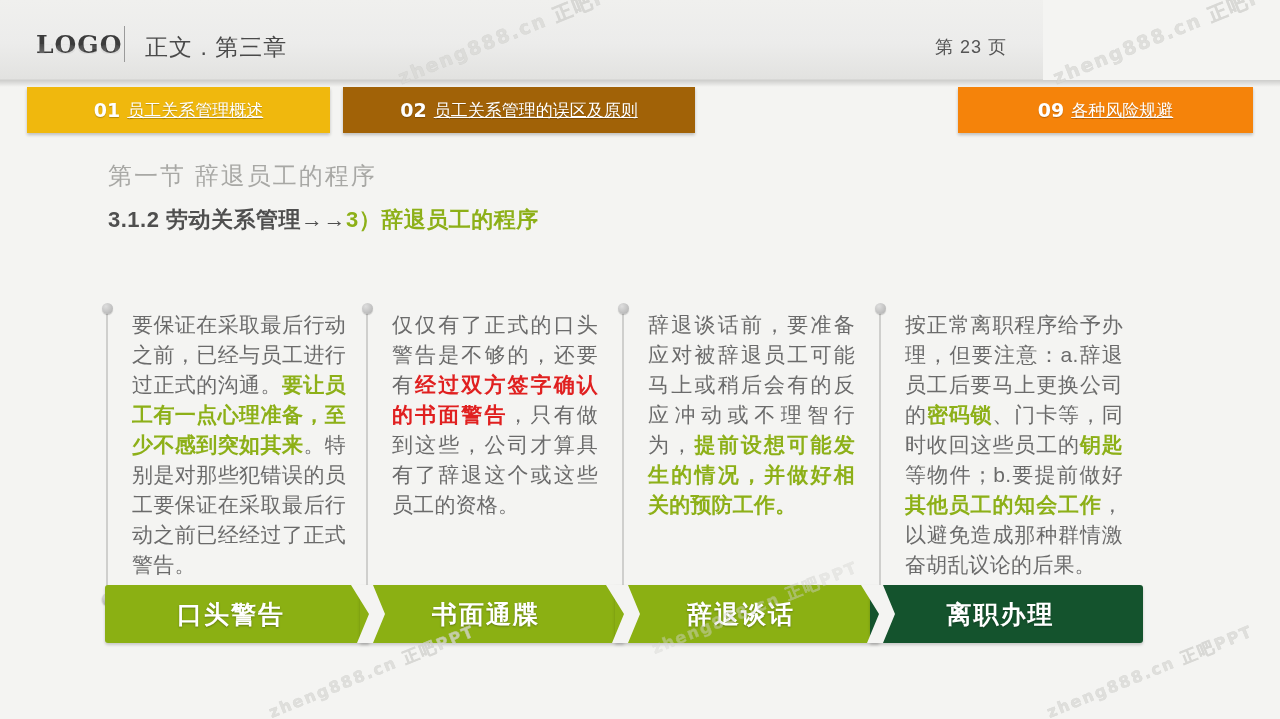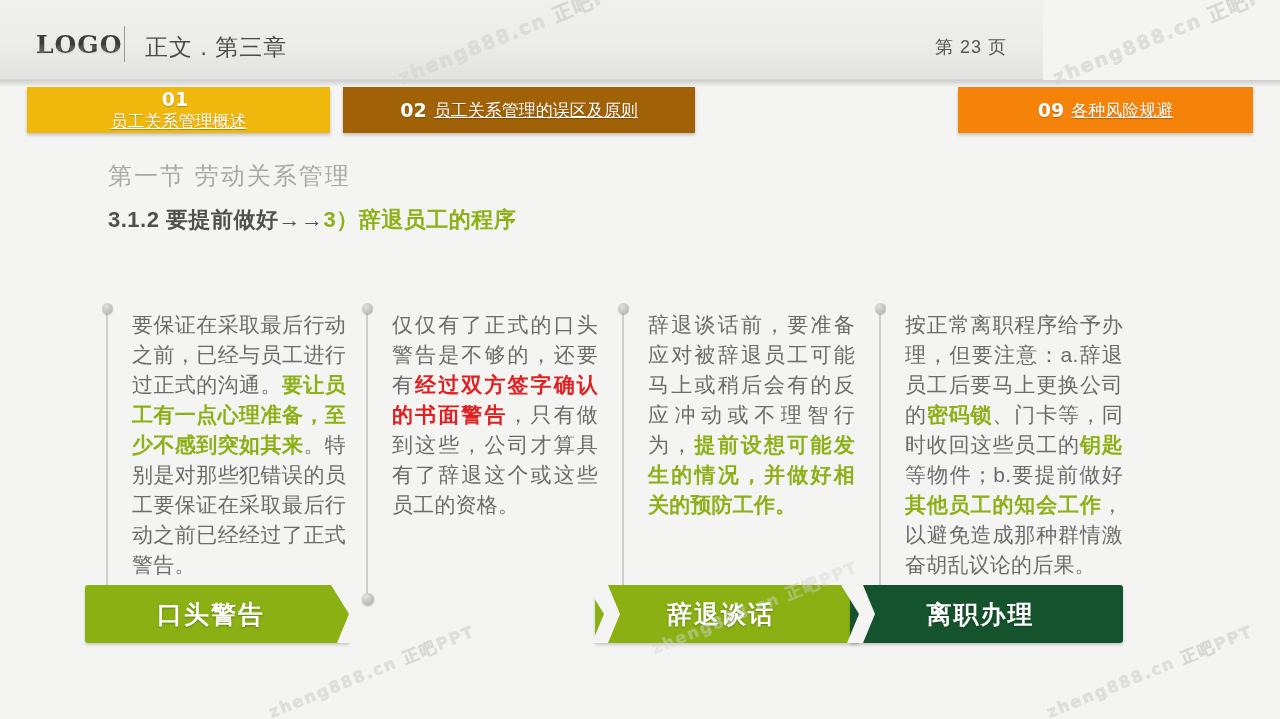--- a/index.html
+++ b/index.html
@@ -124,21 +124,21 @@
     font-size: 21px;
     line-height: 30px;
     color: #6b6b6b;
     text-align: justify;
     letter-spacing: 0.2px;
   }
   .col-text .hl-green { color: #8db018; font-weight: bold; }
   .col-text .hl-red   { color: #e02020; font-weight: bold; }
 
   
-  #chevron-bar { position: absolute; left: 85px; top: 585px; width: 872px; height: 58px; }
+  #chevron-bar { position: absolute; left: 105px; top: 585px; width: 872px; height: 58px; }
   .chev-seg {
     position: absolute; top: 0; height: 58px;
     background: #8bb013;
     display: flex; align-items: center; justify-content: center;
     box-shadow: 0 2px 3px rgba(0,0,0,0.18);
   }
   .chev-seg .cl {
     color: #ffffff; font-size: 25px; font-weight: bold;
     letter-spacing: 2px;
     text-shadow: 0 1px 2px rgba(0,0,0,0.3);
@@ -172,37 +172,37 @@
   <div id="header">
     <div id="logo">LOGO</div>
     <div id="logo-reflection">LOGO</div>
     <div id="header-divider"></div>
     <div id="header-title">正文 . 第三章</div>
     <div id="page-number">第 23 页</div>
   </div>
   <div id="header-shadow"></div>
 
   <div id="navbar">
-      <div class="nav-tab" style="left: 27px; width: 303px; background: rgb(240, 184, 13); flex-direction: column;">
+      <div class="nav-tab" style="left: 27px; width: 303px; background: rgb(240, 184, 13);">
         <span class="num">01</span>
         <span class="lbl">员工关系管理概述</span>
       </div>
       <div class="nav-tab" style="left: 343px; width: 352px; background: #a16207;">
         <span class="num">02</span>
         <span class="lbl">员工关系管理的误区及原则</span>
       </div>
       <div class="nav-tab" style="left: 958px; width: 295px; background: rgb(245, 131, 10);">
         <span class="num">09</span>
         <span class="lbl">各种风险规避</span>
       </div>
     </div>
 
-  <div id="section-label">第一节  劳动关系管理</div>
+  <div id="section-label">第一节  辞退员工的程序</div>
   <div id="sub-title">
-    <span>3.1.2 要提前做好→→</span><span class="accent">3）辞退员工的程序</span>
+    <span>3.1.2 劳动关系管理→→</span><span class="accent">3）辞退员工的程序</span>
   </div>
 
   <div id="columns-host">
       <div class="column" style="left: 106px; width: 240px;">
         <div class="col-line" style="height: 293px;"></div>
         <div class="col-dot-top"></div>
         <div class="col-dot-bottom" style="top: 293px;"></div>
         <div class="col-text" style="width: 214px;"><span>要保证在采取最后行动之前，已经与员工进行过正式的沟通。</span><span class="hl-green">要让员工有一点心理准备，至少不感到突如其来</span><span>。特别是对那些犯错误的员工要保证在采取最后行动之前已经经过了正式警告。</span></div>
       </div>
       <div class="column" style="left: 366px; width: 232px;">
@@ -221,20 +221,23 @@
         <div class="col-line" style="height: 293px;"></div>
         <div class="col-dot-top"></div>
         <div class="col-dot-bottom" style="top: 293px;"></div>
         <div class="col-text" style="width: 218px;"><span>按正常离职程序给予办理，但要注意：a.辞退员工后要马上更换公司的</span><span class="hl-green">密码锁</span><span>、门卡等，同时收回这些员工的</span><span class="hl-green">钥匙</span><span>等物件；b.要提前做好</span><span class="hl-green">其他员工的知会工作</span><span>，以避免造成那种群情激奋胡乱议论的后果。</span></div>
       </div>
     </div>
 
   <div id="chevron-bar">
       <div class="chev-seg" style="left: 0px; width: 264px; background: rgb(139, 176, 19); border-top-left-radius: 3px; border-bottom-left-radius: 3px;">
         <span class="cl">口头警告</span>
+      </div>
+      <div class="chev-seg" style="left: 255px; width: 264px; background: rgb(139, 176, 19);">
+        <span class="cl">书面通牒</span>
       </div>
       <div class="chev-seg" style="left: 510px; width: 264px; background: rgb(139, 176, 19);">
         <span class="cl">辞退谈话</span>
       </div>
       <div class="chev-seg" style="left: 765px; width: 273px; background: #14532d; border-top-right-radius: 3px; border-bottom-right-radius: 3px;">
         <span class="cl">离职办理</span>
       </div>
       <div class="chev-arrow" style="left: 246px;">
         <svg width="34" height="58" viewBox="0 0 34 58">
           <path d="M0,0 L6,0 L6,0 L22,0 L34,29 L22,58 L6,58 L18,29 Z" fill="#f4f4f2"></path>

